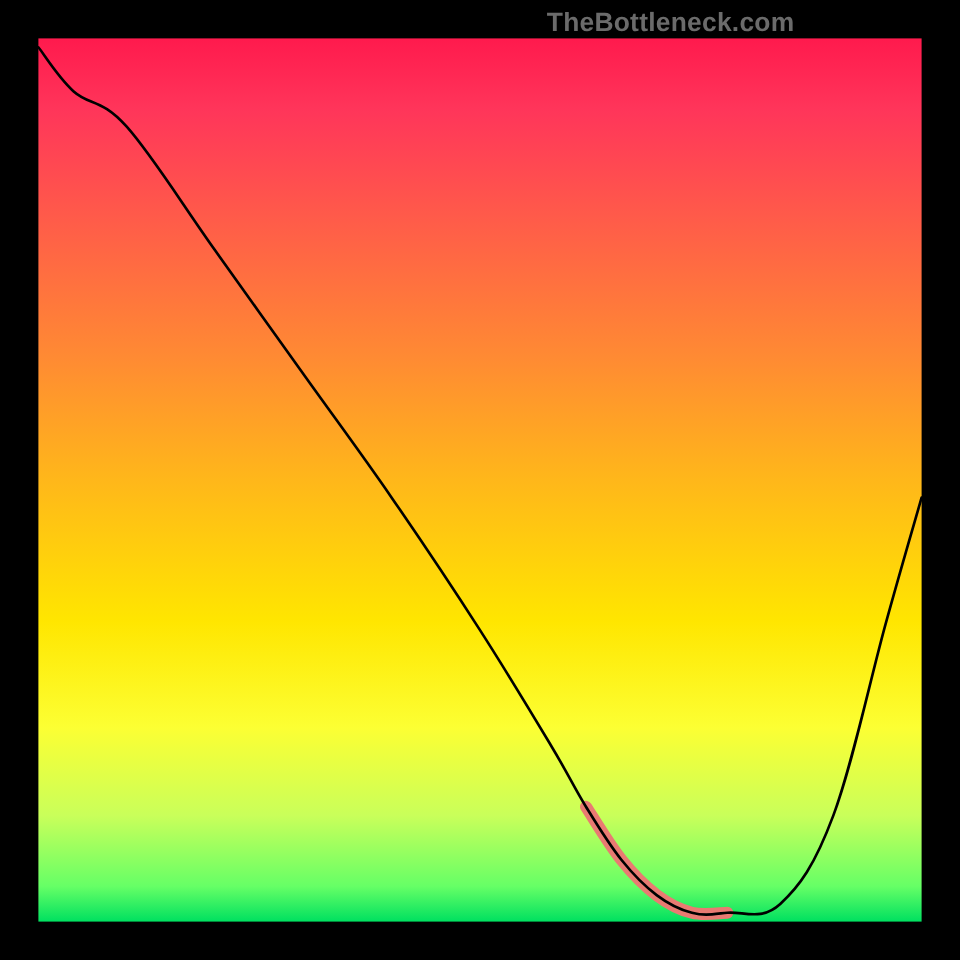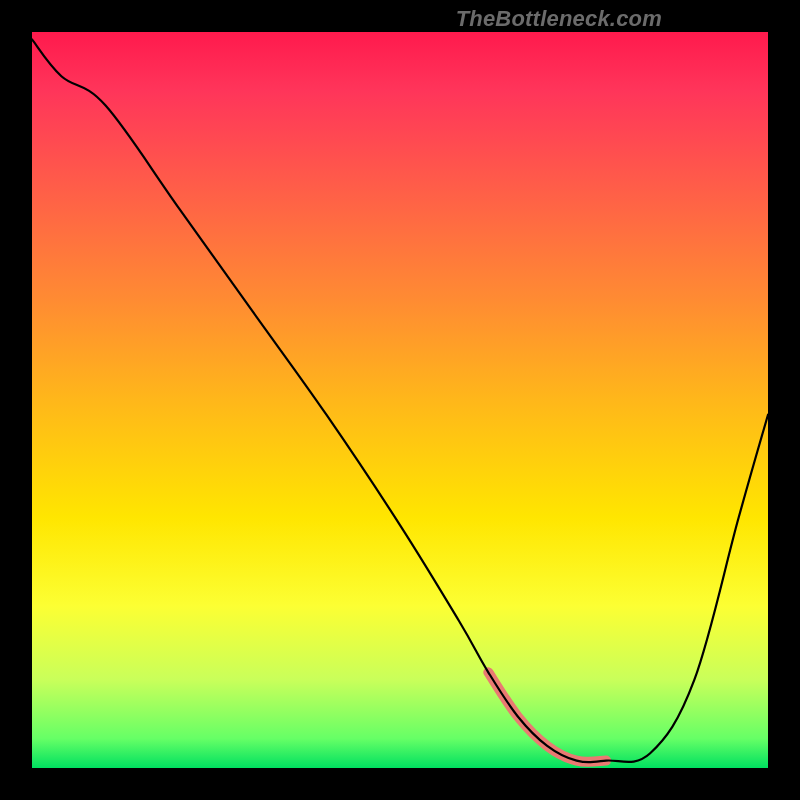--- a/index.html
+++ b/index.html
@@ -8,21 +8,20 @@
     width: 800px;
     height: 800px;
     background: #000;
     overflow: hidden;
   }
   .canvas {
     position: relative;
     width: 676px;
     height: 800px;
     background: #000;
-    font-style: italic;
   }
   .plot-area {
     position: absolute;
     left: 32px;
     top: 32px;
     width: 736px;
     height: 736px;
     background: linear-gradient(to bottom,
       #ff1a4d 0%,
       #ff355a 8%,

